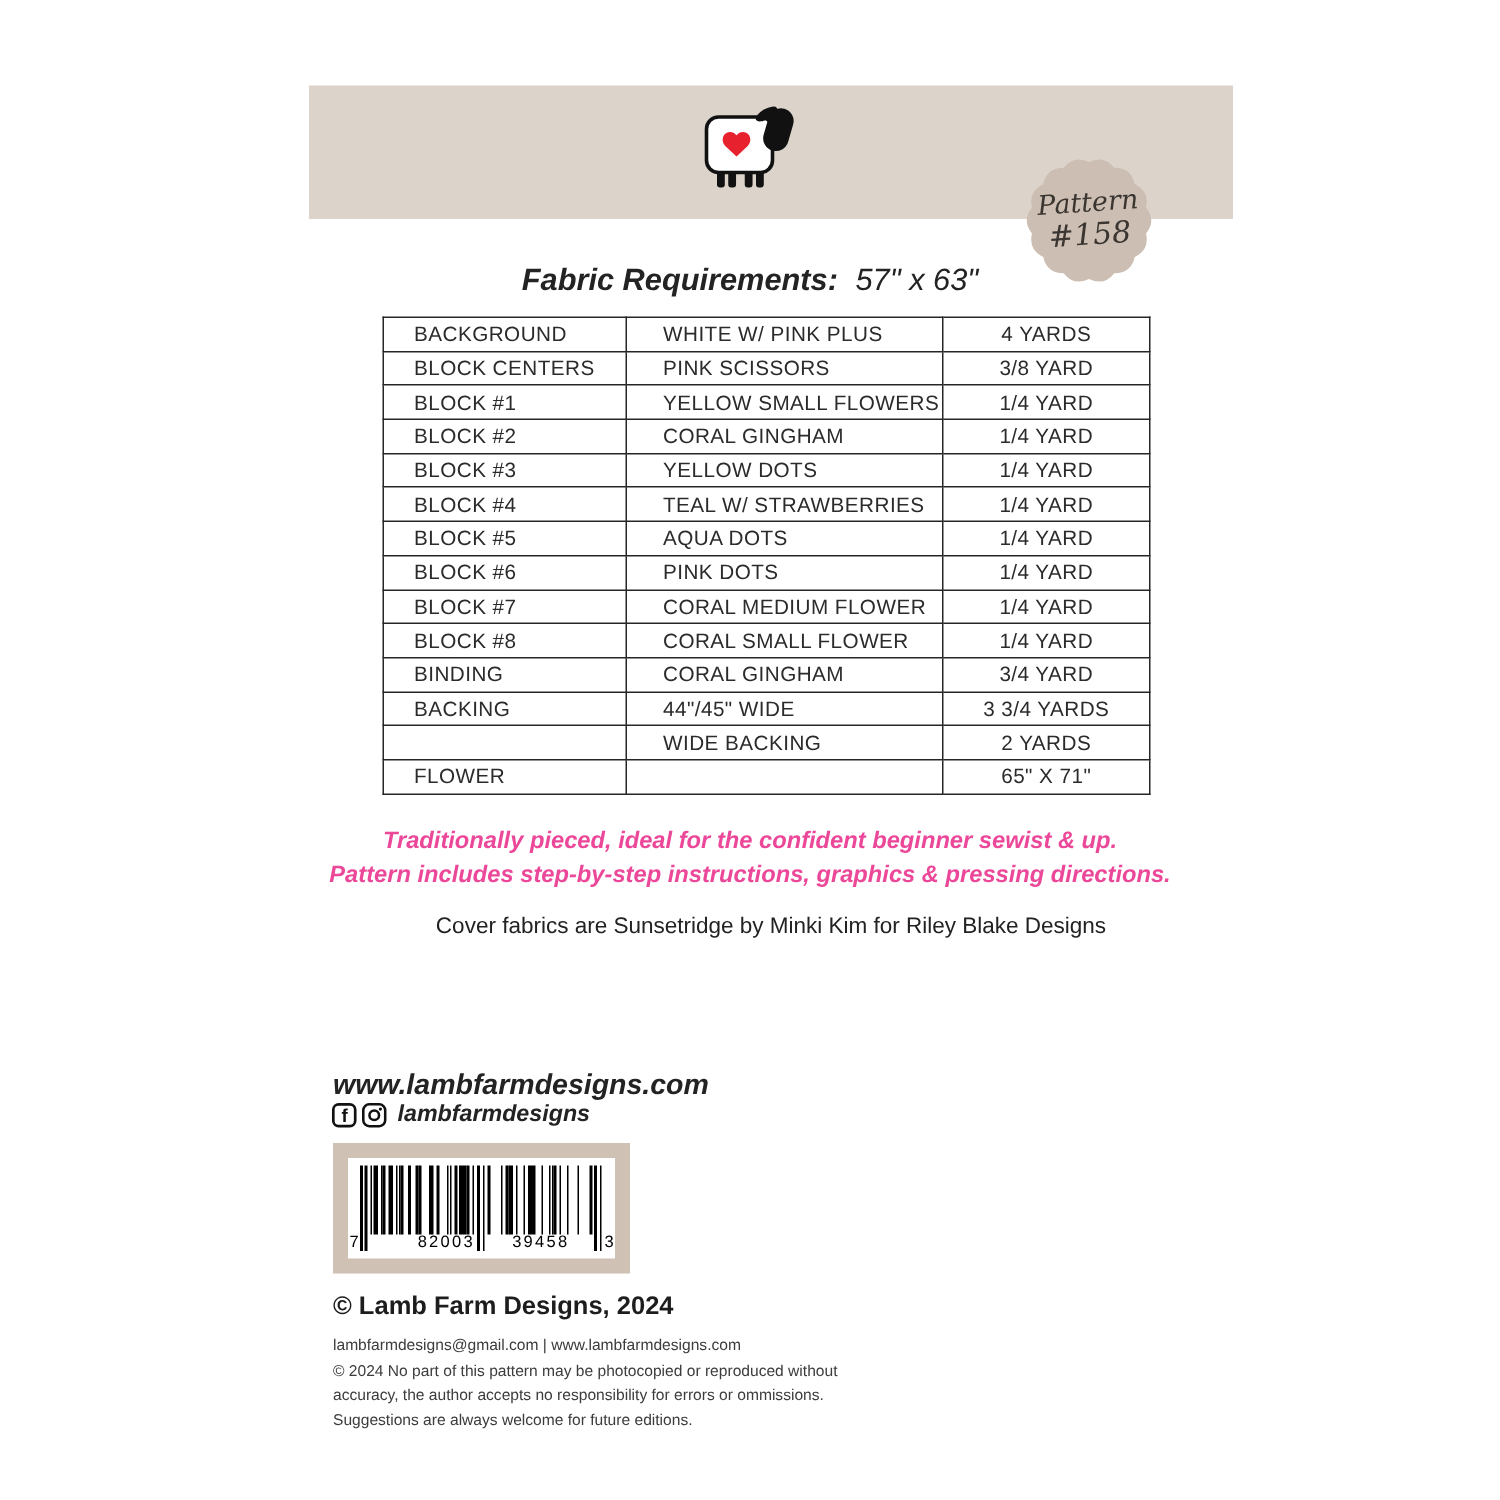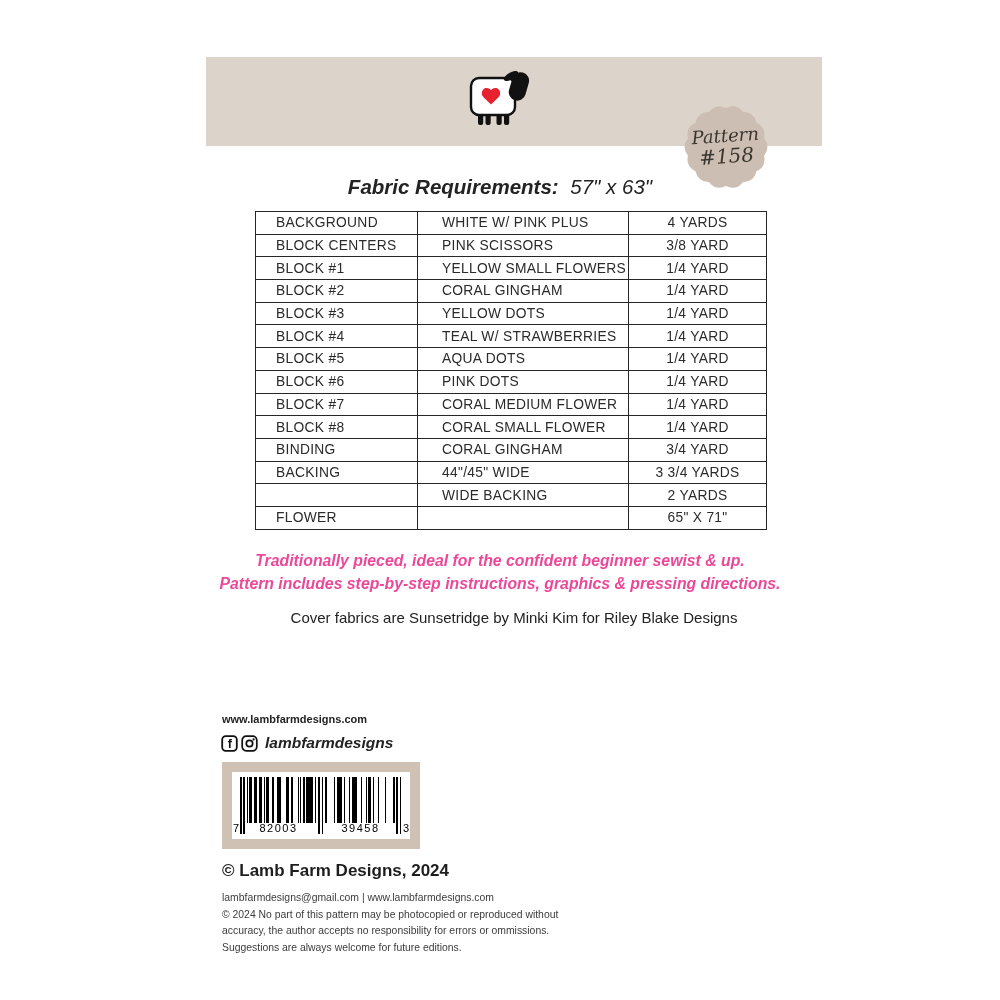--- a/index.html
+++ b/index.html
@@ -32,33 +32,33 @@
   table.fab td.c2{width:186px;padding-left:24px;}
   table.fab td.c3{width:137px;text-align:center;}
 
   
   .desc{position:absolute;left:0;width:1000px;text-align:center;font-style:italic;font-weight:bold;
         font-size:15.8px;color:#ec4899;}
   .desc1{top:552px;} .desc2{top:575px;}
   .cover-note{position:absolute;left:0;top:609px;width:1000px;text-align:center;font-size:15px;color:#222;padding-left:14px;}
 
   
-  .website{position:absolute;left:222px;top:713px;font-weight:bold;font-size:11px;}
+  .website{position:absolute;left:222px;top:713px;font-weight:bold;font-style:italic;font-size:19px;}
   .social{position:absolute;left:221px;top:734px;display:flex;align-items:center;gap:3px;}
   .social .handle{font-weight:bold;font-style:italic;font-size:15.5px;margin-left:4px;}
   .social svg{display:block;}
 
   
   .barcode{position:absolute;left:222px;top:762px;width:178px;height:67px;background:#ffffff;
            border:10px solid #cfc1b4;}
   .bars{position:absolute;left:8px;top:5px;height:57px;}
   .bars .m{position:absolute;top:0;width:1.7px;background:#000;}
   .bc-num{position:absolute;font-size:11px;letter-spacing:1.5px;color:#000;top:50px;text-align:center;}
   .bc-7{left:0;width:8px;letter-spacing:0;}
-  .bc-g1{left:12px;width:69px;}
+  .bc-g1{left:31px;width:69px;}
   .bc-g2{left:94px;width:69px;}
   .bc-3{left:170px;width:8px;letter-spacing:0;}
 
   
   .copyright{position:absolute;left:222px;top:861px;font-weight:bold;font-size:17px;color:#1d1d1d;text-align:right;}
   .fine{position:absolute;left:222px;top:890px;font-size:10.4px;line-height:16.6px;color:#3c3c3c;}
 </style>
 </head>
 <body>
 

